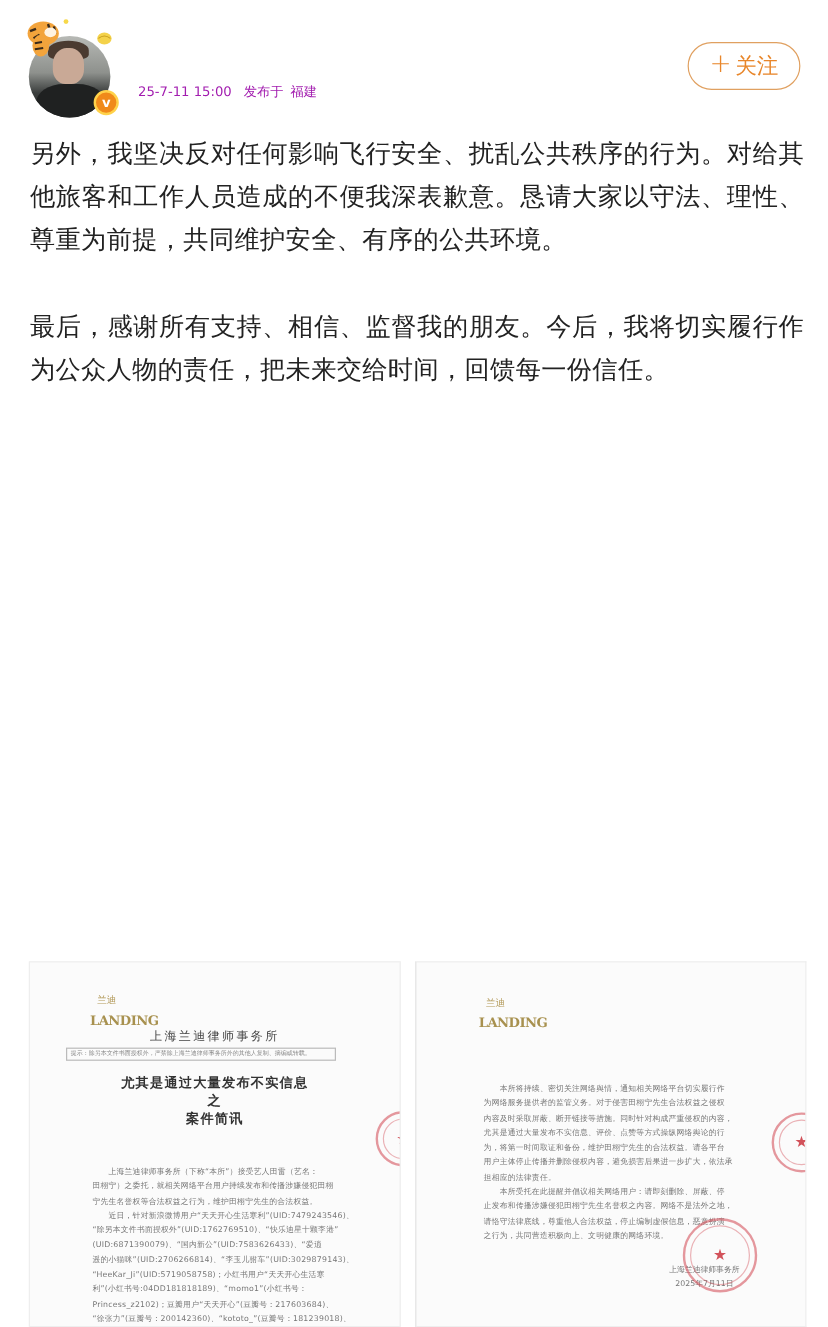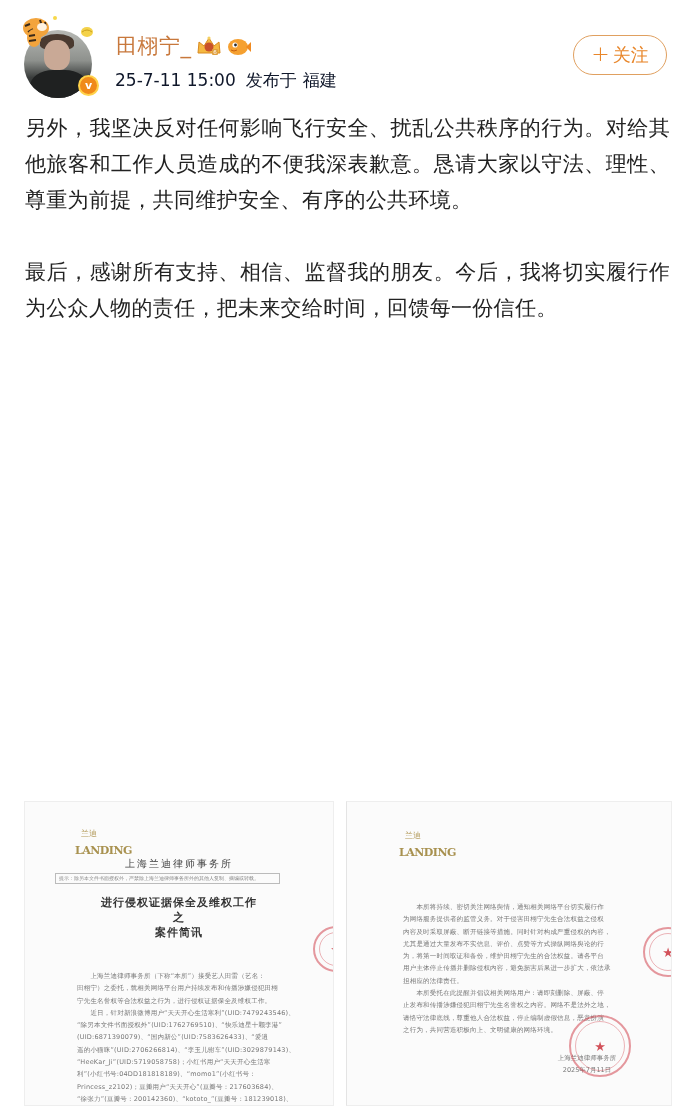--- a/index.html
+++ b/index.html
@@ -51,21 +51,21 @@
       display: flex; align-items: center; gap: 4px;
     }
     .name {
       font-size: 21px; color: #c8783c; letter-spacing: 0.5px;
     }
     .badge-crown, .badge-fish {
       display: inline-block; width: 26px; height: 22px;
     }
     .meta {
       position: absolute; left: 115px; top: 69px;
-      font-size: 17px; color: #0f172a; white-space: nowrap;
+      font-size: 11px; color: #a21caf; white-space: nowrap;
     }
     .meta span { margin-right: 10px; }
     .follow-btn {
       position: absolute; left: 573px; top: 35px; width: 94px; height: 40px;
       border: 1.5px solid #e0a060; border-radius: 20px;
       color: #e8862a; font-size: 18px;
       display: flex; align-items: center; justify-content: center; gap: 3px;
       background: #fff; cursor: pointer;
     }
     .follow-btn .plus { font-size: 22px; font-weight: 300; line-height: 1; margin-top: -2px; }
@@ -146,37 +146,20 @@
       <ellipse cx="22" cy="15" rx="5" ry="4" fill="#fff3e2"></ellipse>
       <circle cx="35" cy="6" r="2" fill="#f7d84a"></circle>
     </svg>
     <svg style="position:absolute;left:60px;top:14px;width:14px;height:12px" viewBox="0 0 14 12">
       <ellipse cx="7" cy="6" rx="6" ry="5" fill="#f4d24a"></ellipse>
       <path d="M2 6 Q7 2 12 6" stroke="#c9a020" fill="none"></path>
     </svg>
     <div class="verified">v</div>
   </div>
 
-  <div class="name-row">
-    <span class="name">田栩宁_</span>
-    <svg class="badge-crown" viewBox="0 0 26 22">
-      <path d="M2 18 L3 7 L8 11 L13 3 L18 11 L23 7 L24 18 Z" fill="#f5b840" stroke="#d98a20" stroke-width="1"></path>
-      <circle cx="13" cy="12" r="4.5" fill="#c8502a"></circle>
-      <circle cx="13" cy="3" r="1.6" fill="#f5d060"></circle>
-      <rect x="16" y="14" width="6" height="6" rx="1" fill="#e0a040"></rect>
-      <text x="19" y="19.3" font-size="5.5" text-anchor="middle" fill="#fff" font-family="DejaVu Sans, sans-serif">6</text>
-    </svg>
-    <svg class="badge-fish" viewBox="0 0 26 22">
-      <ellipse cx="12" cy="12" rx="10" ry="8" fill="#f5a030"></ellipse>
-      <path d="M20 12 L25 7 L25 17 Z" fill="#f08a20"></path>
-      <circle cx="9" cy="10" r="2.6" fill="#fff"></circle>
-      <circle cx="9.5" cy="10" r="1.4" fill="#2a2a2a"></circle>
-      <path d="M5 15 Q8 17 11 15" stroke="#c86010" fill="none"></path>
-    </svg>
-  </div>
 
   <div class="meta">
     <span>25-7-11 15:00</span><span style="margin-right:6px">发布于</span><span>福建</span>
   </div>
 
   <div class="follow-btn">
     <span class="plus">+</span>
     <span>关注</span>
   </div>
 </div>
@@ -189,28 +172,28 @@
 <div class="images">
 
   <div class="doc doc1">
     <div class="logo" style="left:50px;top:26px">
       <span class="cn">兰迪</span>
       <span class="en">LANDING</span>
     </div>
     <div class="doc-firm" style="top:55px">上海兰迪律师事务所</div>
     <div class="doc-notice" style="top:71px">提示：除另本文件书面授权外，严禁除上海兰迪律师事务所外的其他人复制、摘编或转载。</div>
     <div class="doc-title" style="top:93px">
-      <div>进行侵权证据保全及维权工作</div>
+      <div>尤其是通过大量发布不实信息</div>
       <div>之</div>
       <div>案件简讯</div>
     </div>
     <div class="doc-body" style="left:52px;top:130px;width:228px">
       <div>　　上海兰迪律师事务所（下称“本所”）接受艺人田雷（艺名：</div>
       <div>田栩宁）之委托，就相关网络平台用户持续发布和传播涉嫌侵犯田栩</div>
-      <div>宁先生名誉权等合法权益之行为，进行侵权证据保全及维权工作。</div>
+      <div>宁先生名誉权等合法权益之行为，维护田栩宁先生的合法权益。</div>
       <div>　　近日，针对新浪微博用户“天天开心生活寒利”(UID:7479243546)、</div>
       <div>“除另本文件书面授权外”(UID:1762769510)、“快乐迪星十颗李港”</div>
       <div>(UID:6871390079)、“国内新公”(UID:7583626433)、“爱逍</div>
       <div>遥的小猫咪”(UID:2706266814)、“李玉儿驸车”(UID:3029879143)、</div>
       <div>“HeeKar_Ji”(UID:5719058758)；小红书用户“天天开心生活寒</div>
       <div>利”(小红书号:04DD181818189)、“momo1”(小红书号：</div>
       <div>Princess_z2102)；豆瓣用户“天天开心”(豆瓣号：217603684)、</div>
       <div>“徐张力”(豆瓣号：200142360)、“kototo_”(豆瓣号：181239018)、</div>
     </div>
     <div class="seal" style="left:288px;top:124px;width:46px;height:46px">

